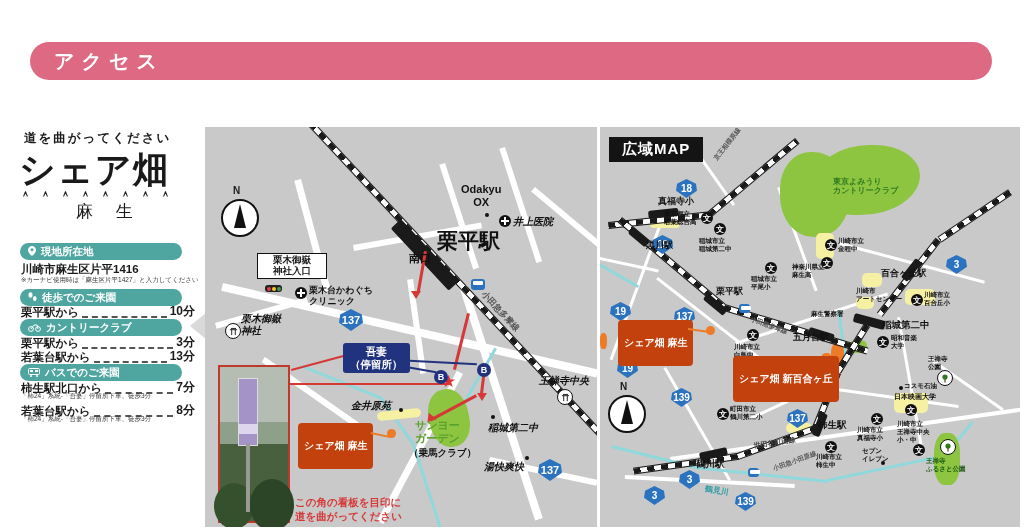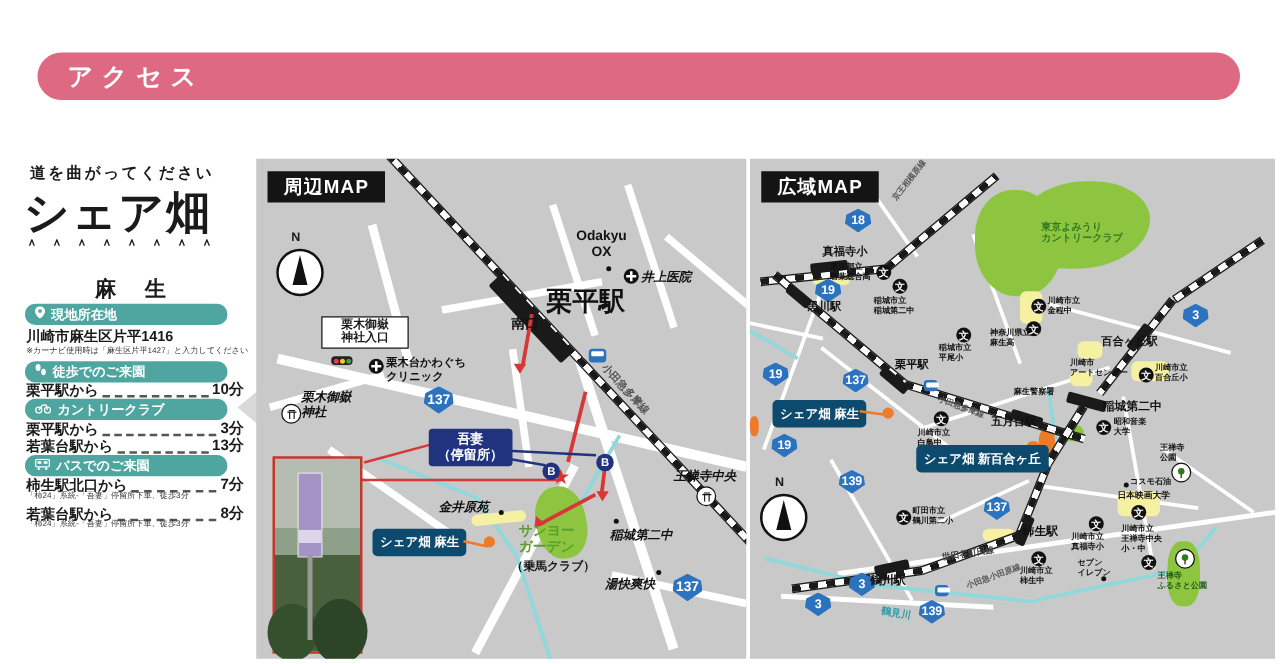--- a/index.html
+++ b/index.html
@@ -7,21 +7,21 @@
        font-family:"Liberation Sans","DejaVu Sans",sans-serif;color:#1a1a1a;}
   .abs{position:absolute;}
   .pre{white-space:pre-line;line-height:1.18;}
   
   .title-bar{left:30px;top:42px;width:962px;height:38px;background:#dd6a82;border-radius:19px;
     color:#fff;font-weight:bold;font-size:20px;letter-spacing:7px;display:flex;align-items:center;padding-left:24px;box-sizing:border-box;}
   
   .tagline{left:24px;top:130px;font-size:12.5px;font-weight:bold;letter-spacing:2px;}
   .brand{left:19px;top:146px;font-size:36px;font-weight:bold;letter-spacing:1px;}
   .carets{left:20px;top:188px;font-size:11px;font-weight:bold;letter-spacing:9px;}
-  .locname{left:76px;top:220px;font-size:17px;font-weight:bold;letter-spacing:9px;}
+  .locname{left:76px;top:200px;font-size:17px;font-weight:normal;letter-spacing:9px;}
   .pill{background:#4fa6a0;color:#fff;border-radius:10px;height:17px;width:162px;font-size:10.5px;
     font-weight:bold;display:flex;align-items:center;gap:5px;padding:0 8px;box-sizing:border-box;}
   .addr{font-size:11.5px;font-weight:bold;}
   .note{font-size:6.5px;color:#333;letter-spacing:0;}
   .row{display:flex;align-items:flex-end;width:174px;font-size:11.5px;font-weight:bold;}
   .leader{flex:1;border-bottom:2px dashed #555;height:8px;margin:0 3px 2px 3px;}
   .rtime{font-size:12px;}
   
   .map{background:#c9c9c9;overflow:hidden;}
   #map-local{left:205px;top:127px;width:392px;height:400px;}
@@ -35,24 +35,24 @@
   .station-bar{background:#1a1a1a;border-radius:2px;}
   .redline{background:#d63737;}
   .oline{background:#ee7b28;}
   .nline{background:#21337e;}
   .arrow{position:absolute;width:0;height:0;border-left:5px solid transparent;border-right:5px solid transparent;border-top:8px solid #d63737;}
   .lbl{position:absolute;font-weight:bold;color:#111;}
   .f10{font-size:10px;font-style:italic;} .f9{font-size:9px;} .f8{font-size:8px;}
   .tiny{position:absolute;font-size:6.5px;font-weight:bold;line-height:1.2;color:#111;white-space:pre-line;}
   .white-box{position:absolute;background:#fff;border:1.5px solid #111;font-size:9.5px;font-weight:bold;text-align:center;padding:1px 3px;line-height:1.15;white-space:pre-line;}
   .navy-box{position:absolute;background:#21337e;color:#fff;border-radius:3px;font-size:10.5px;font-weight:bold;text-align:center;padding:2px 7px;white-space:pre-line;line-height:1.25;}
-  .orange-box{position:absolute;background:#0c4a6e;color:#fff;border-radius:4px;font-size:10px;font-weight:bold;padding:4px 6px;white-space:nowrap;}
+  .orange-box{position:absolute;background:#c2410c;color:#fff;border-radius:4px;font-size:10px;font-weight:bold;padding:16px 6px;white-space:nowrap;}
   .shield{position:absolute;width:24px;height:22px;background:#2b72bf;color:#fff;font-weight:bold;font-size:11px;
     display:flex;align-items:center;justify-content:center;clip-path:polygon(50% 0%,95% 25%,100% 62%,50% 100%,0% 62%,5% 25%);}
-  .shield.sm{width:21px;height:19px;font-size:10px;}
+  .shield.sm{width:21px;height:19px;font-size:10px;margin-top:12px;}
   .school{position:absolute;width:12px;height:12px;background:#101010;border-radius:50%;color:#fff;font-size:8px;font-weight:bold;display:flex;align-items:center;justify-content:center;}
   .busb{position:absolute;width:14px;height:14px;background:#21337e;border-radius:50%;color:#fff;font-size:9px;font-weight:bold;display:flex;align-items:center;justify-content:center;}
   .pdot{position:absolute;width:4px;height:4px;border-radius:50%;background:#111;}
   .odot{position:absolute;border-radius:50%;background:#ee7b28;}
   .green-blob{position:absolute;background:#8dc540;}
   .yellow-blob{position:absolute;background:#f6f0a2;border-radius:5px;}
   .orange-blob{position:absolute;background:#ee7b28;border-radius:40%;}
   .star{position:absolute;color:#e03030;font-size:17px;line-height:1;}
   .compass{position:absolute;width:34px;height:34px;border-radius:50%;background:#fff;border:2px solid #111;}
   .needle{position:absolute;left:50%;top:3px;transform:translateX(-50%);width:0;height:0;
@@ -190,21 +190,20 @@
   <div class="redline" style="left:272px;top:270px;width:52px;height:3px;transform:rotate(152deg)"></div>
   <div class="arrow" style="left:220px;top:288px;transform:rotate(40deg)"></div>
 
   <div class="redline" style="left:84px;top:256px;width:160px;height:2px"></div>
   <div class="redline" style="left:86px;top:242px;width:55px;height:2px;transform:rotate(-15deg)"></div>
   <div class="star" style="left:236px;top:246px">★</div>
 
   <div class="nline" style="left:190px;top:237px;width:42px;height:1.5px;transform:rotate(10deg)"></div>
   <div class="nline" style="left:190px;top:232px;width:82px;height:1.5px;transform:rotate(3deg)"></div>
 
-  <div class="abs map-title">周辺MAP</div>
   <div class="cn" style="left:28px;top:58px">N</div>
   <div class="compass" style="left:16px;top:72px">
       <div class="needle"></div>
     </div>
 
   <div class="white-box" style="left:52px;top:126px;width:62px">栗木御嶽
 神社入口</div>
   <div class="tlight" style="left:60px;top:158px">
       <i style="background:#e04040"></i>
       <i style="background:#f5c431"></i>
@@ -253,20 +252,22 @@
   <div class="pdot" style="left:320px;top:329px"></div>
   <div class="lbl f10" style="left:279px;top:333px">湯快爽快</div>
   <div class="shield" style="left:333px;top:332px">137</div>
 
   <div class="photo">
     <div class="bush" style="left:-6px;bottom:-8px;width:40px;height:46px"></div>
     <div class="bush" style="right:-6px;bottom:-10px;width:44px;height:52px;background:#2c4526"></div>
     <div class="sign"></div>
     <div class="pole"></div>
   </div>
+  <div class="rednote" style="left:90px;top:368px">この角の看板を目印に
+道を曲がってください</div>
 </div>
 
 <div class="abs map" id="map-wide">
 
   <div class="road" style="left:62px;top:97px;width:145px;height:3px;transform:rotate(110deg)"></div>
   <div class="road" style="left:58px;top:150px;width:130px;height:3px;transform:rotate(38deg)"></div>
   <div class="road" style="left:66px;top:240px;width:130px;height:3px;transform:rotate(60deg)"></div>
   <div class="road" style="left:25px;top:348px;width:170px;height:4px;transform:rotate(3deg)"></div>
   <div class="road" style="left:70px;top:330px;width:360px;height:4px;transform:rotate(-8deg)"></div>
   <div class="road" style="left:135px;top:215px;width:160px;height:3px;transform:rotate(-18deg)"></div>

